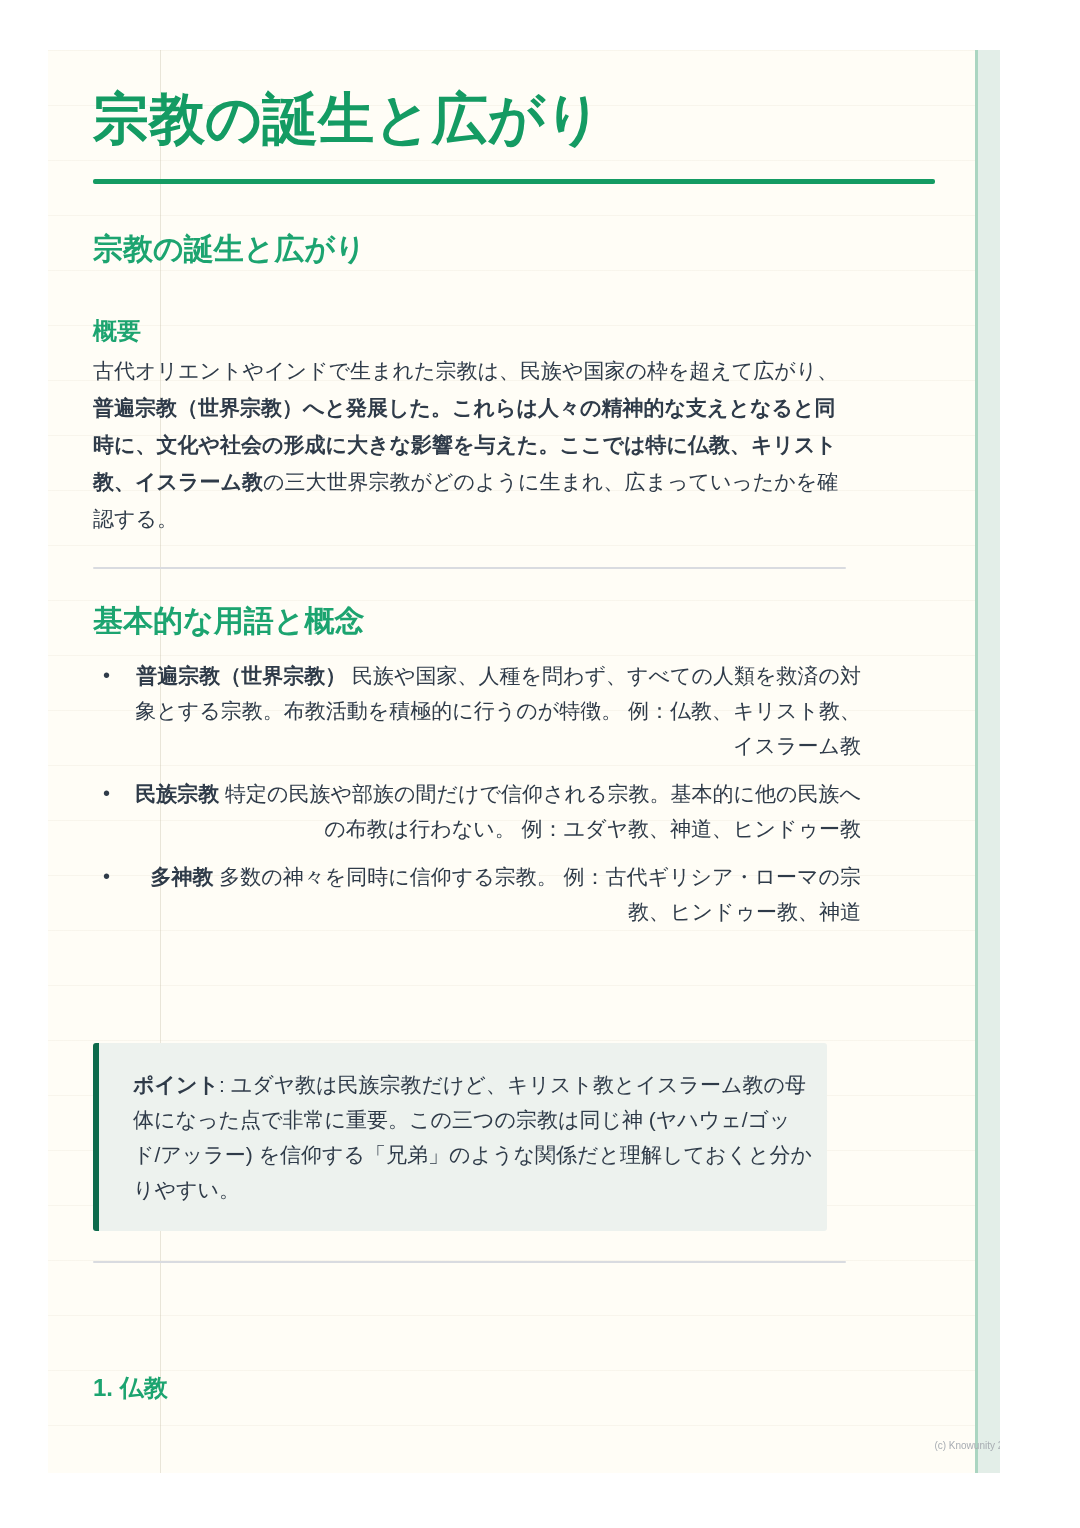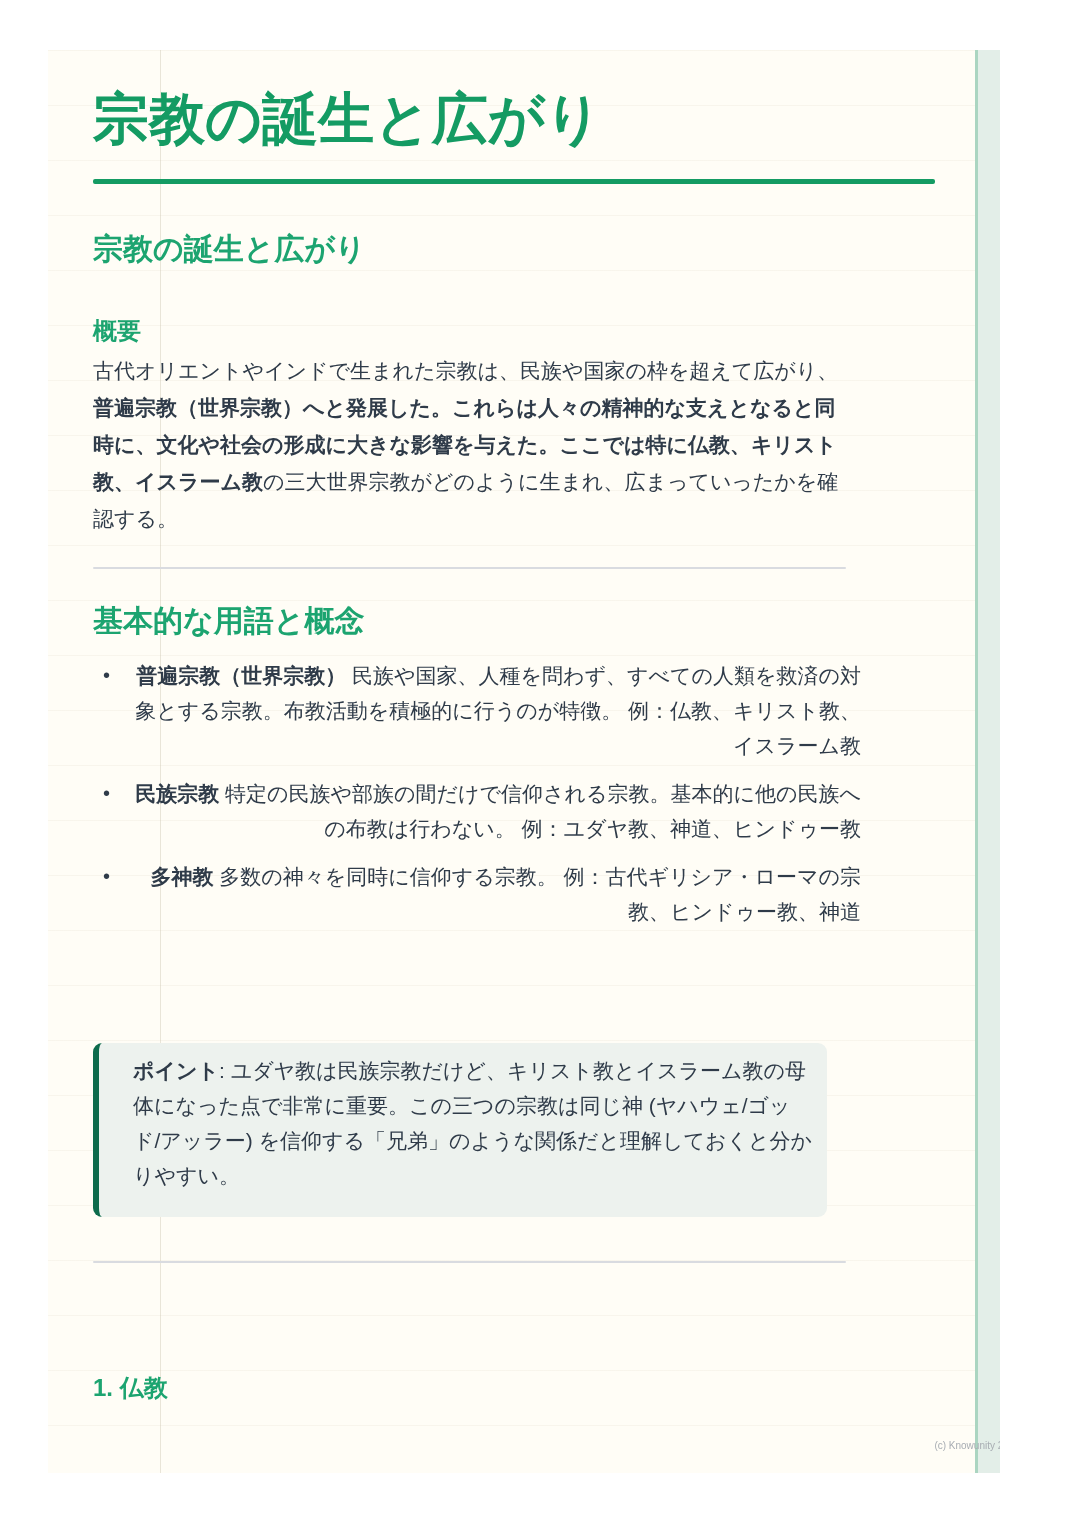--- a/index.html
+++ b/index.html
@@ -76,22 +76,22 @@
   }
   .terms li::before{
     content:"•";position:absolute;left:10px;top:0;
     color:var(--text);font-size:20px;
   }
   .b{font-weight:700;}
   .callout{
     position:absolute;left:45px;top:993px;width:734px;box-sizing:border-box;
     background:var(--callout-bg);
     border-left:6px solid var(--dark-green);
-    border-radius:9px;
-    padding:10px 28px 24px 34px;
+    border-radius:3px;
+    padding:24px 28px 24px 34px;
   }
   .callout-text{
     margin:0;font-size:21px;line-height:35px;color:var(--text);width:680px;
   }
   .footer{
     position:absolute;right:12px;top:1390px;z-index:2;
     font-size:10px;color:var(--footer-gray);
   }
 </style>
 </head>

